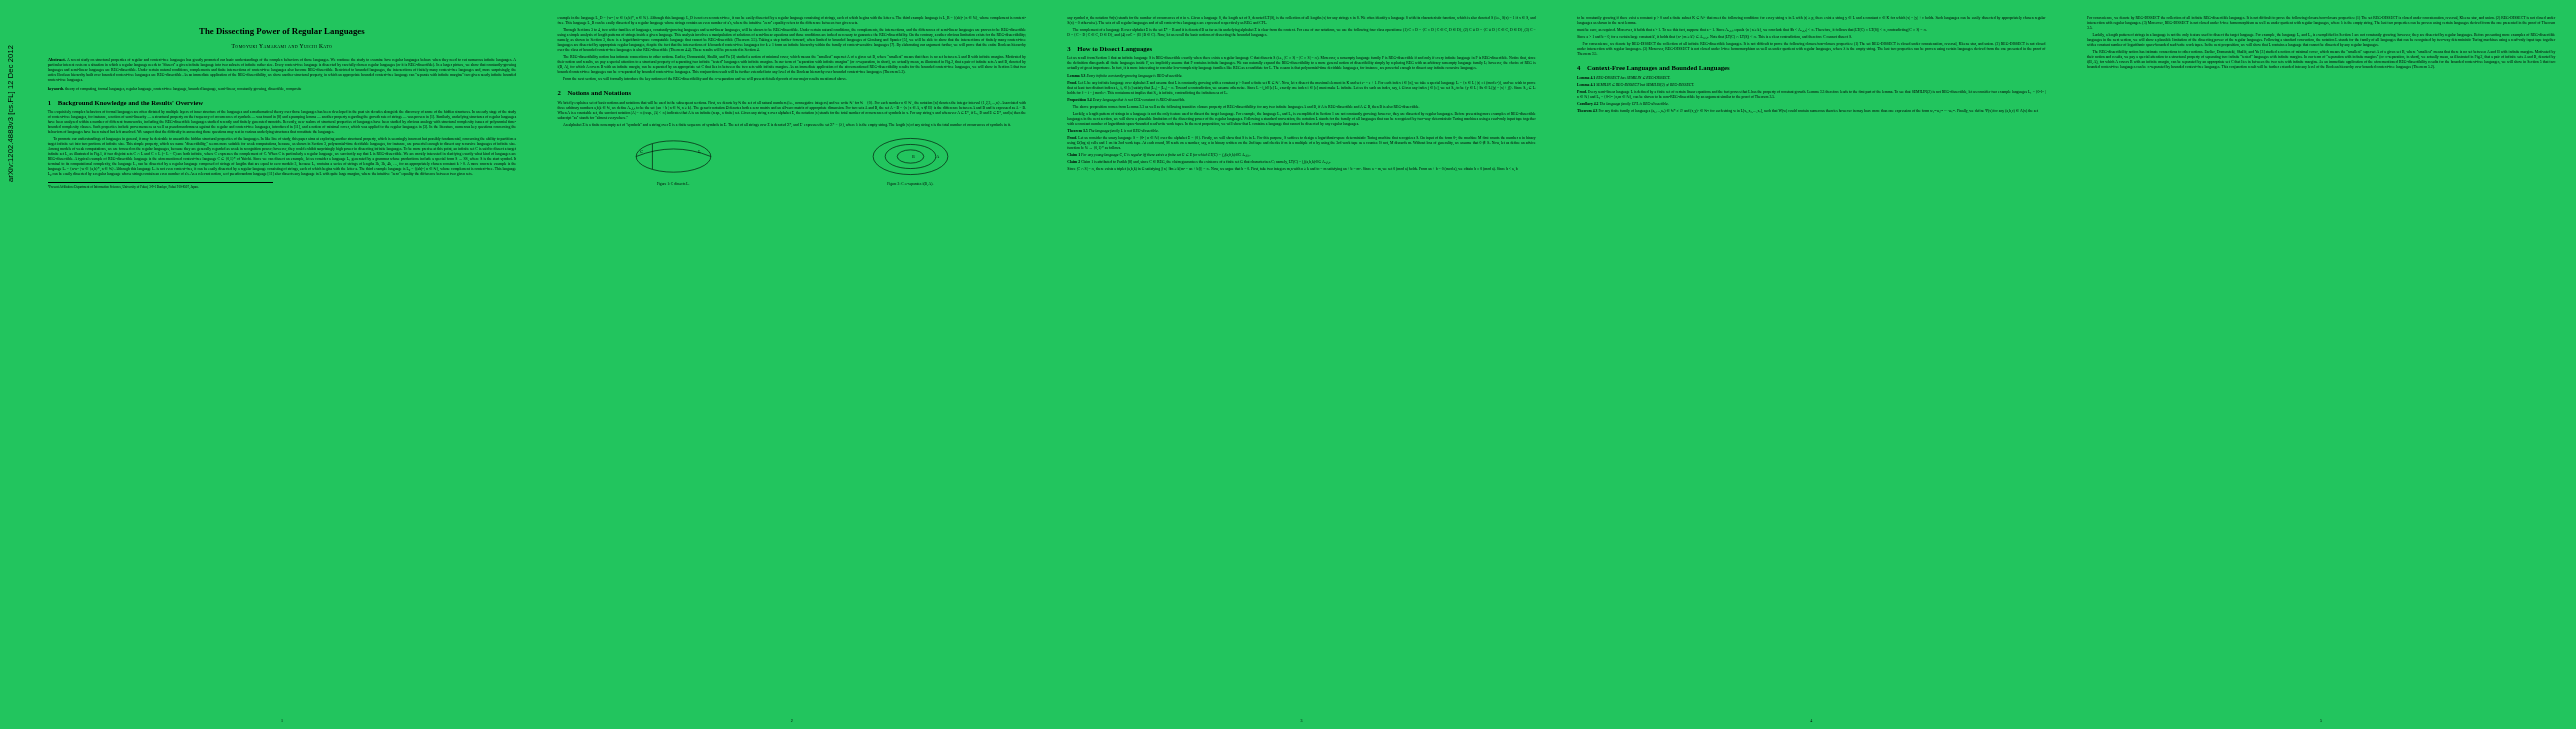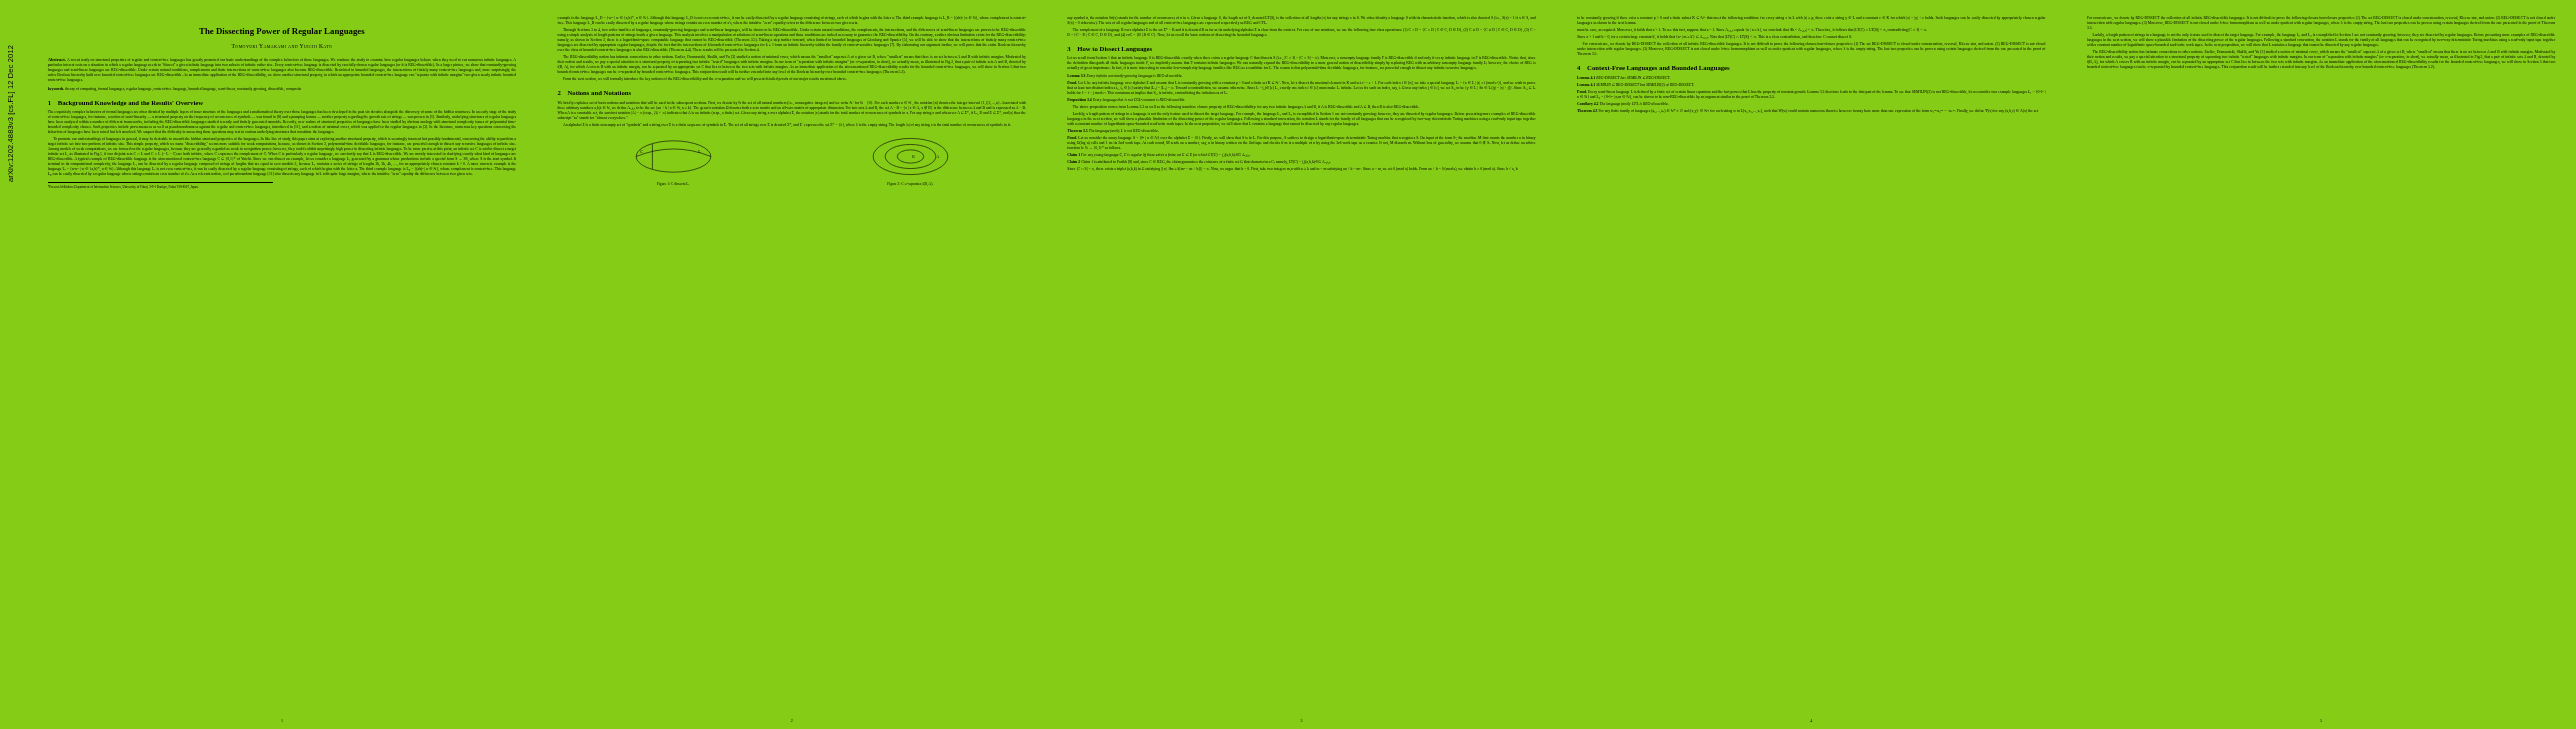--- a/index.html
+++ b/index.html
@@ -1,17 +1,17 @@
 <!DOCTYPE html>
 <html style="font-size:9.7px"><head>
 <meta charset="utf-8">
 <style>
   html,body{margin:0;padding:0;background:#ffffff;}
   body{width:2576px;height:729px;font-family:"Liberation Serif",serif;color:#000;overflow:hidden;}
-  .sheet{position:relative;width:2576px;height:729px;background:#84cc16;}
+  .sheet{position:relative;width:2576px;height:729px;background:#22c55e;}
   .arxiv-stamp{
     position:absolute;left:6px;top:182px;width:255px;
     transform:rotate(-90deg);transform-origin:0 0;
     font-family:"Liberation Sans",sans-serif;font-size:7.6px;color:#000;letter-spacing:0.1px;
     white-space:nowrap;
   }
   .pages{position:absolute;left:27px;top:0;width:2549px;height:729px;display:flex;}
   .page{position:relative;width:510px;height:729px;box-sizing:border-box;padding:16px 20.7px 18px 20.7px;}
   .title{font-size:8.8px;font-weight:bold;text-align:center;line-height:1.25;margin:9.7px 0 6px 0;}
   .authors{font-size:5.6px;text-align:center;letter-spacing:0.4px;margin-bottom:8.5px;font-variant:small-caps;}

